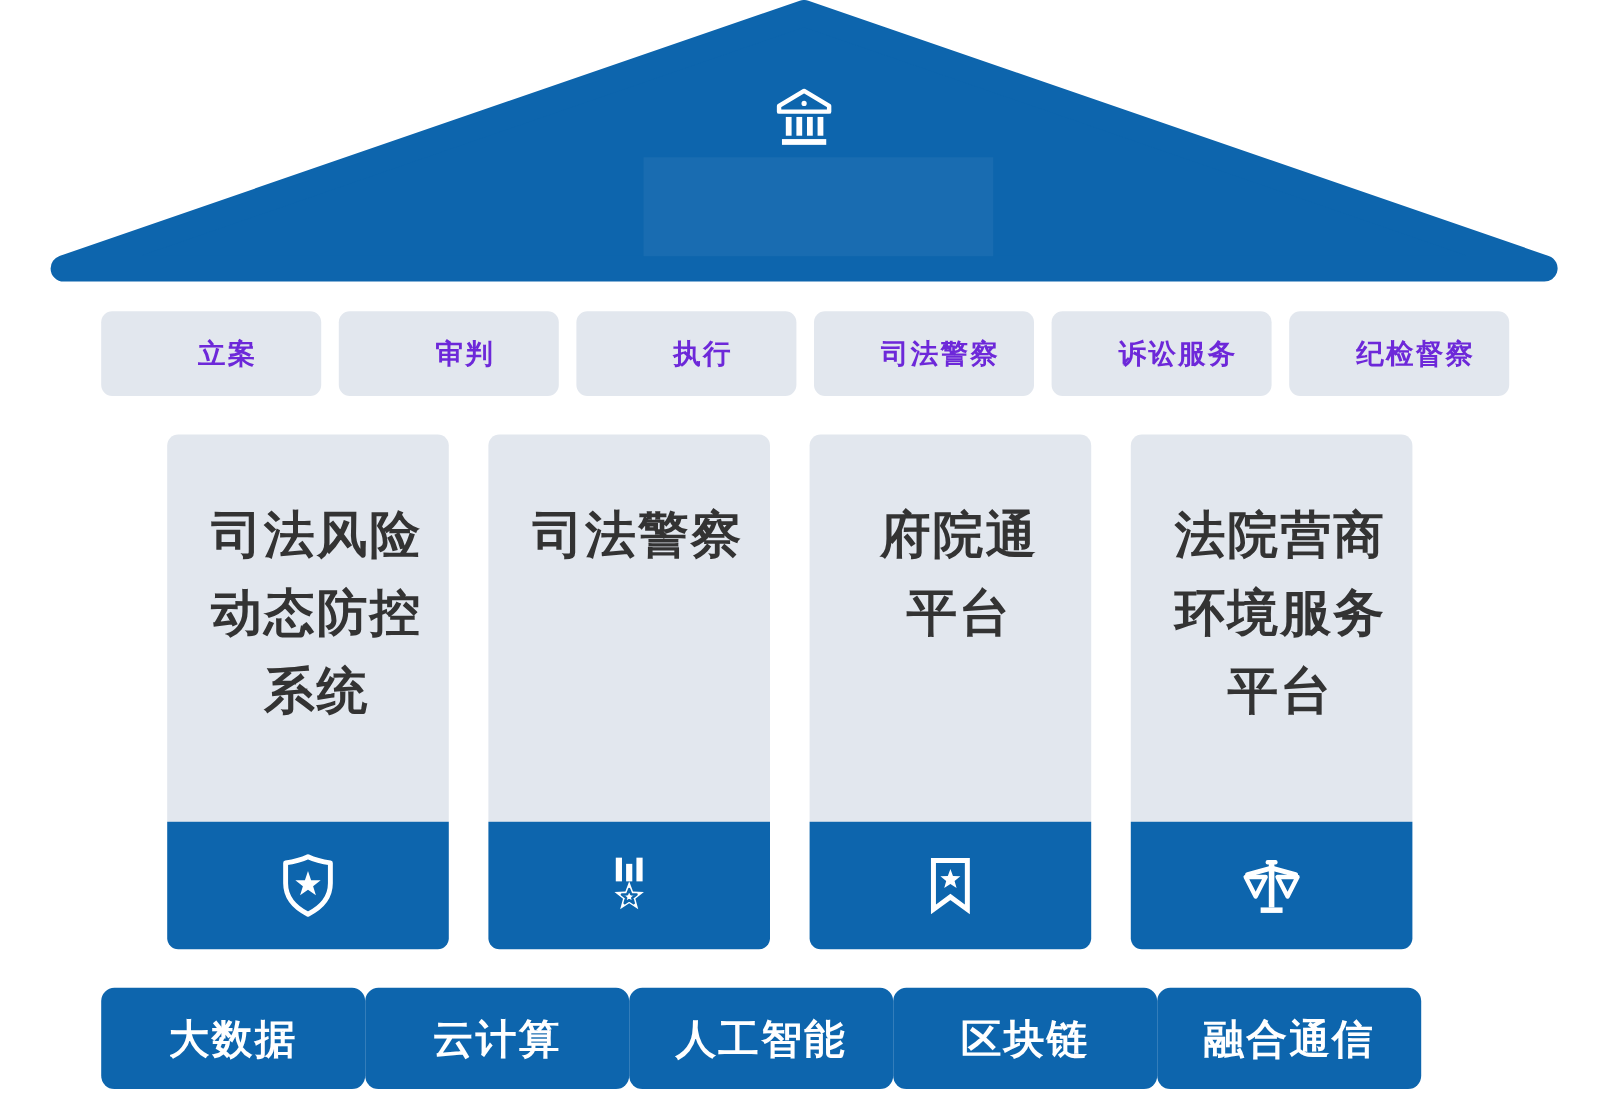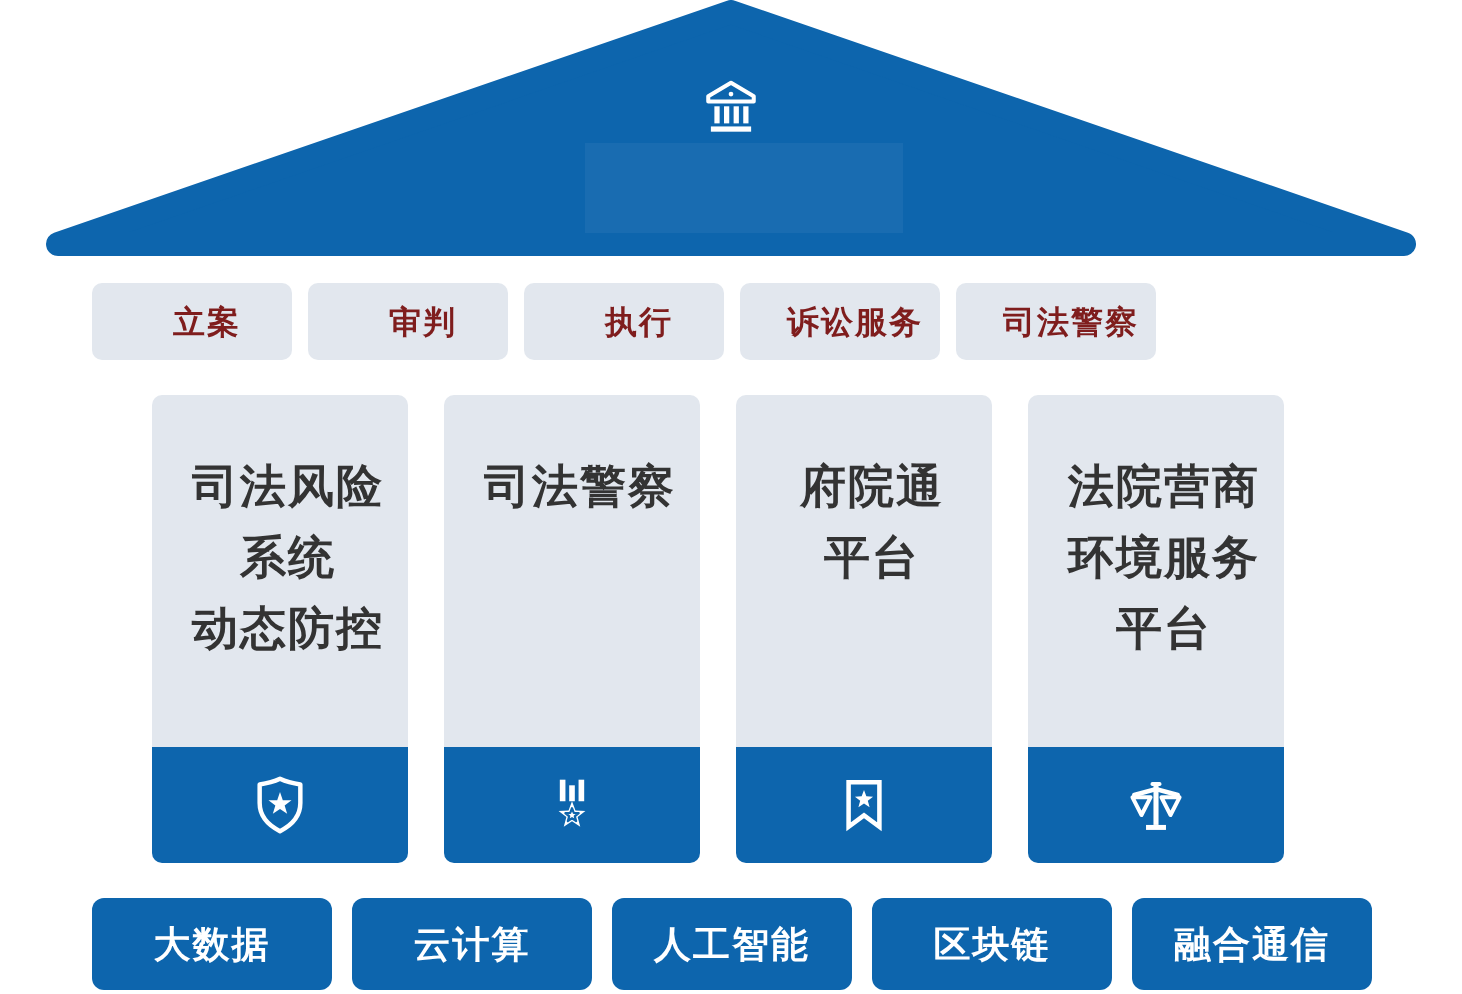--- a/index.html
+++ b/index.html
@@ -14,37 +14,37 @@
     background:rgba(255,255,255,0.05);
   }
   .roof-icon{position:absolute;left:703px;top:76px;width:56px;height:58px;}
   
   .row-biz{position:absolute;left:92px;top:283px;display:flex;gap:16px;}
   .biz-box{
     width:200px;height:77px;background:#e2e7ee;border-radius:10px;
     display:flex;align-items:center;justify-content:center;
   }
   .biz-box span{
-    color:#7f1d1d;font-size:32px;font-weight:700;letter-spacing:2px;line-height:1;margin-left:30px;
+    color:#6d28d9;font-size:25px;font-weight:700;letter-spacing:2px;line-height:1;margin-left:30px;
   }
   
   .row-pillars{position:absolute;left:152px;top:395px;display:flex;gap:36px;}
   .pillar{width:256px;height:468px;display:flex;flex-direction:column;}
   .pillar-body{
     width:256px;height:352px;background:#e2e7ee;border-radius:10px 10px 0 0;
     box-sizing:border-box;padding-top:56px;text-align:center;
   }
   .pillar-title{color:#333333;font-size:46px;font-weight:900;line-height:71px;letter-spacing:2px;padding-left:16px;}
   .pillar-title div{white-space:nowrap;}
   .pillar-footer{
     width:256px;height:116px;background:#0d65ad;border-radius:0 0 10px 10px;
     display:flex;align-items:center;justify-content:center;
   }
   
-  .row-tech{position:absolute;left:92px;top:898px;display:flex;gap:20px;}
+  .row-tech{position:absolute;left:92px;top:898px;display:flex;}
   .tech-box{
     width:240px;height:92px;background:#0d65ad;border-radius:12px;
     display:flex;align-items:center;justify-content:center;
   }
   .tech-box span{
     color:#ffffff;font-size:37px;font-weight:700;letter-spacing:2px;line-height:1;
   }
 </style>
 </head>
 <body>
@@ -70,35 +70,38 @@
     <div class="biz-box">
       <span>立案</span>
     </div>
     <div class="biz-box">
       <span>审判</span>
     </div>
     <div class="biz-box">
       <span>执行</span>
     </div>
     <div class="biz-box">
+      <span>司法警察</span>
+    </div>
+    <div class="biz-box">
       <span>诉讼服务</span>
     </div>
     <div class="biz-box">
-      <span>司法警察</span>
+      <span>纪检督察</span>
     </div>
   </div>
 
   <div class="row-pillars">
 
     <div class="pillar">
       <div class="pillar-body">
         <div class="pillar-title">
           <div>司法风险</div>
+          <div>动态防控</div>
           <div>系统</div>
-          <div>动态防控</div>
         </div>
       </div>
       <div class="pillar-footer">
         <svg width="62" height="62" viewBox="0 0 64 64" aria-hidden="true">
           <path d="M32 5 C38 7.8 46 9.8 53 10.8 V30 C53 44 44 53 32 59 C20 53 11 44 11 30 V10.8 C18 9.8 26 7.8 32 5 Z" fill="none" stroke="#ffffff" stroke-width="4.6" stroke-linejoin="round"></path>
           <path d="M32 18.5 L34.9 27 L43.9 27.1 L36.8 32.6 L39.4 41.1 L32 36 L24.6 41.1 L27.2 32.6 L20.1 27.1 L29.1 27 Z" fill="#ffffff"></path>
         </svg>
       </div>
     </div>
 

